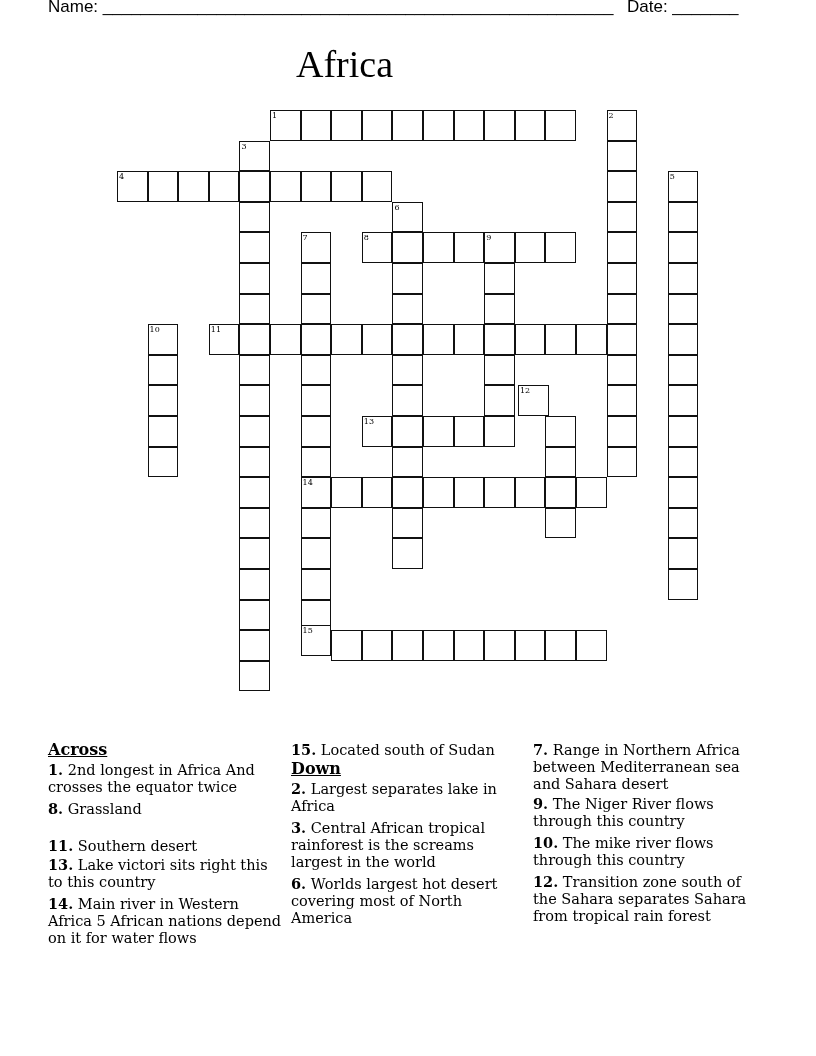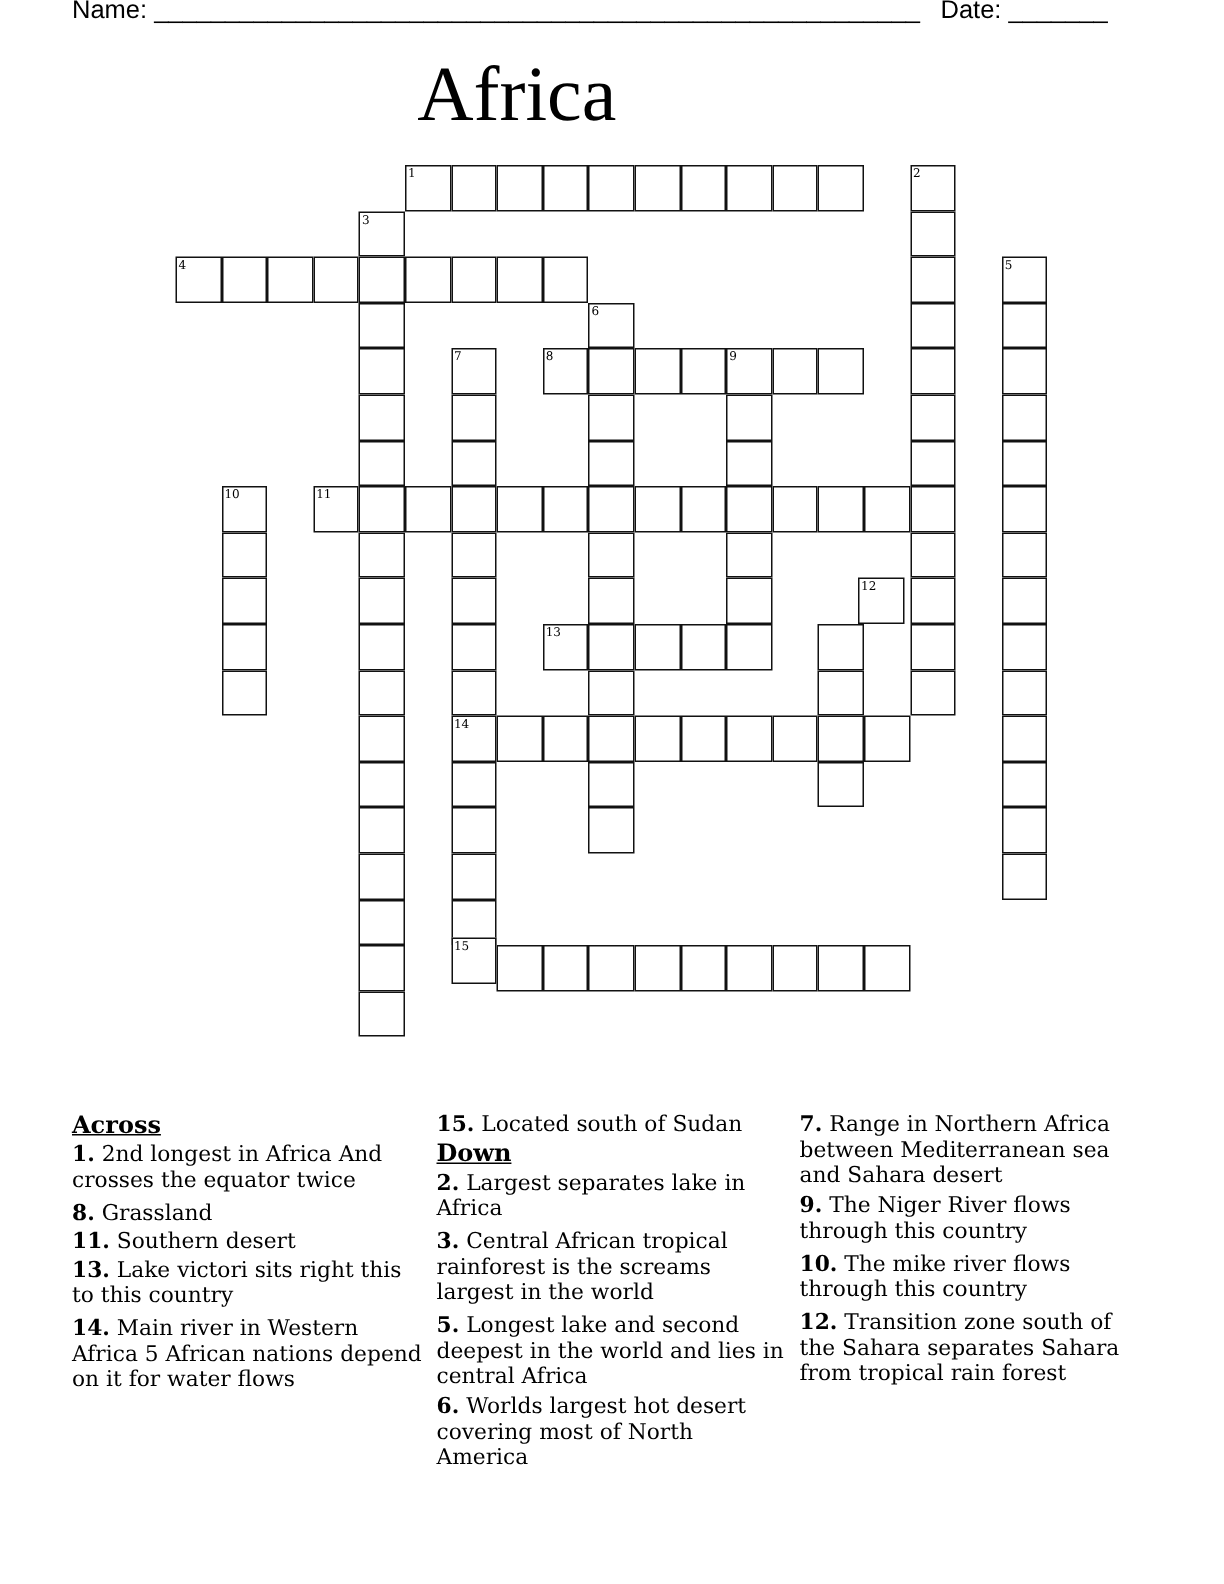--- a/index.html
+++ b/index.html
@@ -1,21 +1,21 @@
 <!DOCTYPE html>
 <html><head>
 <meta charset="utf-8">
 <style>
   html, body { margin: 0; padding: 0; background: #ffffff; }
   body { width: 816px; height: 1056px; position: relative; overflow: hidden; color: #000; }
   .hdr { position: absolute; top: -3px; font-family: "Liberation Sans", sans-serif; font-size: 17px; }
   .hdr-name { left: 48px; }
   .hdr-date { left: 627px; }
   .title { position: absolute; top: 32px; left: 0; width: 689px; text-align: center;
-           font-family: "Liberation Serif", serif; font-size: 52px; line-height: 64px; }
+           font-family: "Liberation Serif", serif; font-size: 38px; line-height: 64px; }
   .grid { position: absolute; left: 0; top: 0; width: 816px; height: 700px; }
   .cell { position: absolute; width: 30.6px; height: 30.6px; box-sizing: border-box;
           border: 1.5px solid #111; background: #fff; }
   .cell .num { position: absolute; left: 1px; top: 0px; font-family: "DejaVu Serif", serif;
                font-size: 8px; line-height: 10px; }
   .clues { position: absolute; top: 741px; font-family: "DejaVu Serif", serif; font-size: 14.5px;
            line-height: 17px; }
   .col1 { left: 48px; width: 235px; }
   .col2 { left: 291px; width: 235px; }
   .col3 { left: 533px; width: 230px; }
@@ -165,21 +165,21 @@
       <span class="num">11</span>
     </div>
     <div class="cell" style="left: 270px; top: 324.2px;"></div>
     <div class="cell" style="left: 331.2px; top: 324.2px;"></div>
     <div class="cell" style="left: 361.8px; top: 324.2px;"></div>
     <div class="cell" style="left: 423px; top: 324.2px;"></div>
     <div class="cell" style="left: 453.6px; top: 324.2px;"></div>
     <div class="cell" style="left: 514.8px; top: 324.2px;"></div>
     <div class="cell" style="left: 545.4px; top: 324.2px;"></div>
     <div class="cell" style="left: 576px; top: 324.2px;"></div>
-    <div class="cell" style="left: 572px; top: 385.4px;">
+    <div class="cell" style="left: 518px; top: 385.4px;">
       <span class="num">12</span>
     </div>
     <div class="cell" style="left: 545.4px; top: 416px;"></div>
     <div class="cell" style="left: 545.4px; top: 446.6px;"></div>
     <div class="cell" style="left: 545.4px; top: 477.2px;"></div>
     <div class="cell" style="left: 545.4px; top: 507.8px;"></div>
     <div class="cell" style="left: 361.8px; top: 416px; text-align: right;">
       <span class="num">13</span>
     </div>
     <div class="cell" style="left: 423px; top: 416px;"></div>
@@ -198,32 +198,31 @@
     <div class="cell" style="left: 453.6px; top: 630.2px;"></div>
     <div class="cell" style="left: 484.2px; top: 630.2px;"></div>
     <div class="cell" style="left: 514.8px; top: 630.2px;"></div>
     <div class="cell" style="left: 545.4px; top: 630.2px;"></div>
     <div class="cell" style="left: 576px; top: 630.2px;"></div>
   </div>
 
 <div class="clues col1">
   <div class="sec-title">Across</div>
   <div class="clue"><b>1.</b> <span>2nd longest in Africa And crosses the equator twice</span></div>
-  <div class="clue" style="margin-bottom:1px"><b>8.</b> <span>Grassland</span></div>
+  <div class="clue" style="margin-bottom:19px"><b>8.</b> <span>Grassland</span></div>
   <div class="clue" style="margin-bottom:1px"><b>11.</b> <span>Southern desert</span></div>
   <div class="clue"><b>13.</b> <span>Lake victori sits right this to this country</span></div>
   <div class="clue"><b>14.</b> <span>Main river in Western Africa 5 African nations depend on it for water flows</span></div>
 </div>
 
 <div class="clues col2">
   <div class="clue" style="margin-bottom:1px"><b>15.</b> <span>Located south of Sudan</span></div>
   <div class="sec-title">Down</div>
   <div class="clue"><b>2.</b> <span>Largest separates lake in Africa</span></div>
   <div class="clue"><b>3.</b> <span>Central African tropical rainforest is the screams largest in the world</span></div>
-  <div class="clue" style="margin-bottom:2px"><b>5.</b> <span>Longest lake and second deepest in the world and lies in central Africa</span></div>
   <div class="clue"><b>6.</b> <span>Worlds largest hot desert covering most of North America</span></div>
 </div>
 
 <div class="clues col3">
   <div class="clue" style="margin-bottom:2px"><b>7.</b> <span>Range in Northern Africa between Mediterranean sea and Sahara desert</span></div>
   <div class="clue"><b>9.</b> <span>The Niger River flows through this country</span></div>
   <div class="clue"><b>10.</b> <span>The mike river flows through this country</span></div>
   <div class="clue"><b>12.</b> <span>Transition zone south of the Sahara separates Sahara from tropical rain forest</span></div>
 </div>
 

